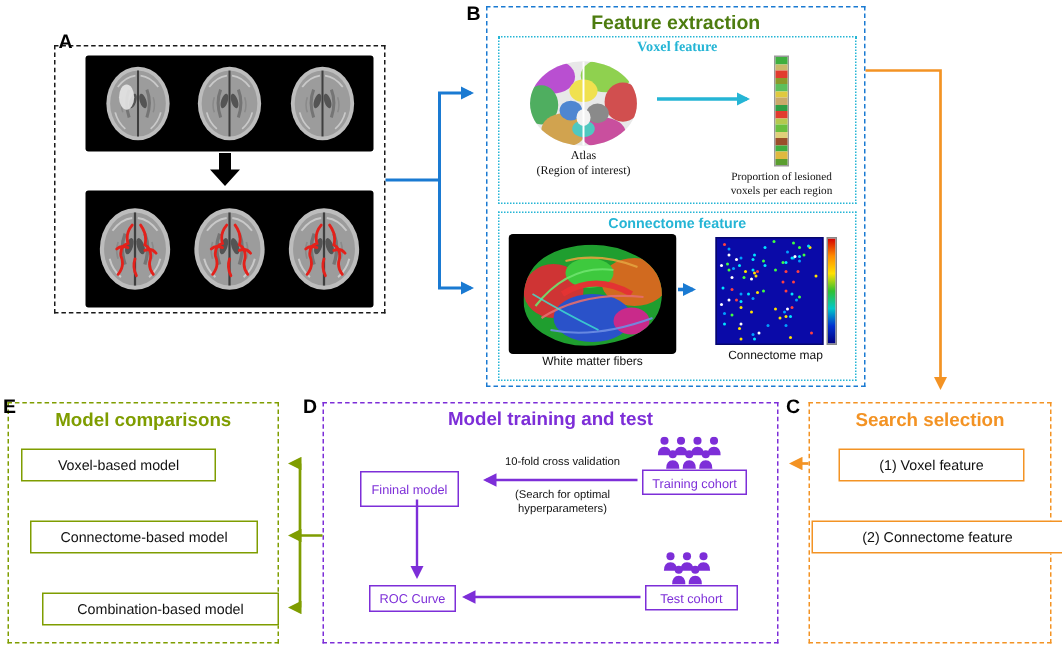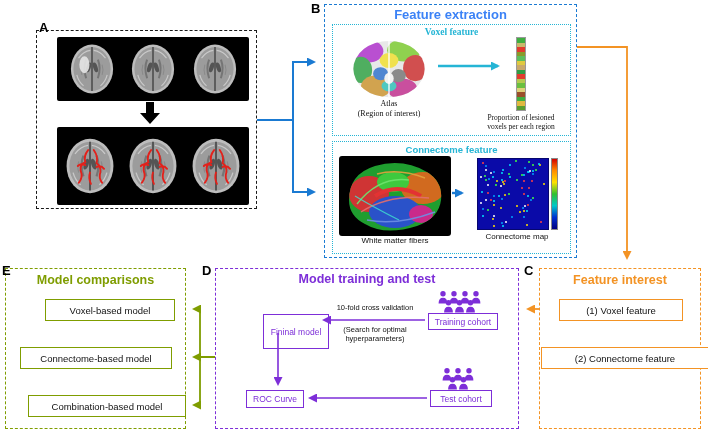--- a/index.html
+++ b/index.html
@@ -14,21 +14,21 @@
   
   .panel-a{left:36px;top:30px;width:221px;height:179px;border:1.6px dashed #1a1a1a;}
   .mri-strip{position:absolute;left:20px;width:192px;background:#000;display:flex;
              align-items:center;justify-content:space-evenly;border-radius:2px;}
   .strip-top{top:6px;height:64px;}
   .strip-bottom{top:96px;height:78px;}
   .lesion-label{position:absolute;left:162px;top:106px;font-size:10px;font-weight:bold;color:#000;z-index:6;}
 
   
   .panel-b{left:324px;top:4px;width:253px;height:254px;border:1.6px dashed #1a7ad2;}
-  .title-b{top:2px;color:#3b82f6;font-size:13px;}
+  .title-b{top:2px;color:#4d7c0f;font-size:13px;}
   .subbox{position:absolute;left:7px;width:239px;border:1.2px dotted #25b5d5;background:#fff;}
   .voxel-box{top:19px;height:112px;font-family:Liberation Serif, serif;}
   .conn-box{top:136px;height:113px;}
   .sub-title{position:absolute;left:0;right:0;top:2px;text-align:center;
              font-size:9.5px;font-weight:bold;color:#25b5d5;}
   .caption{font-size:8px;line-height:10px;color:#111;text-align:center;}
   .caption-sm{font-size:7.5px;line-height:9px;color:#111;text-align:center;}
   .atlas-fig{position:absolute;left:10px;top:14px;width:92px;text-align:center;}
   .atlas-fig svg{display:block;margin:0 auto;}
   .bar-fig{position:absolute;left:140px;top:12px;width:96px;text-align:center;}
@@ -51,36 +51,36 @@
                  display:flex;align-items:center;justify-content:center;font-size:9.5px;color:#111;}
   .c-item-1{left:19px;top:30px;width:124px;}
   .c-item-2{left:1px;top:78px;width:168px;}
   .c-item-3{left:8px;top:126px;width:146px;}
 
   
   .panel-d{left:215px;top:268px;width:304px;height:161px;border:1.6px dashed #7d2ed8;}
   .title-d{top:3px;color:#7d2ed8;font-size:12.5px;}
   .box-purple{position:absolute;border:1.5px solid #7d2ed8;color:#7d2ed8;background:#fff;
               display:flex;align-items:center;justify-content:center;font-size:8.5px;}
-  .final-model{left:47px;top:45px;width:66px;height:35px;}
+  .final-model{left:24px;top:45px;width:66px;height:24px;}
   .training-cohort{left:212px;top:44px;width:70px;height:17px;}
   .test-cohort{left:214px;top:121px;width:62px;height:17px;}
   .roc-curve{left:30px;top:121px;width:58px;height:18px;}
   .cv-text{position:absolute;left:100px;top:34px;width:118px;}
   .cv-line1{margin-bottom:13px;}
   .people{position:absolute;color:#7d2ed8;}
   .train-people{left:220px;top:22px;}
   .test-people{left:224px;top:99px;}
 
   
   .panel-e{left:5px;top:268px;width:181px;height:161px;border:1.6px dashed #7f9d00;}
   .title-e{top:4px;color:#7f9d00;font-size:12.5px;}
   .panel-e .item{position:absolute;height:22px;border:1.5px solid #7f9d00;background:#fff;
                  display:flex;align-items:center;justify-content:center;font-size:9.5px;color:#111;}
-  .e-item-1{left:39px;top:30px;width:130px;}
+  .e-item-1{left:8px;top:30px;width:130px;}
   .e-item-2{left:14px;top:78px;width:152px;}
   .e-item-3{left:22px;top:126px;width:158px;}
 
   .overlay{position:absolute;left:0;top:0;width:708px;height:434px;pointer-events:none;z-index:5;}
 </style>
 </head>
 <body>
 
 <svg width="0" height="0" style="position:absolute" aria-hidden="true">
   <defs>
@@ -309,21 +309,21 @@
               <span style="left: 34.9965%; top: 14.9008%; background: rgb(0, 229, 255);"></span>
             </div>
           <div class="cbar"></div>
         </div>
         <div class="caption">Connectome map</div>
       </div>
     </div>
   </div>
 
   <div class="panel panel-c">
-    <div class="panel-title title-c">Feature interest</div>
+    <div class="panel-title title-c">Search selection</div>
     <div class="item c-item-1">(1) Voxel feature</div>
     <div class="item c-item-2">(2) Connectome feature</div>
   </div>
 
   <div class="panel panel-d">
     <div class="panel-title title-d">Model training and test</div>
     <div class="box-purple final-model">Fininal model</div>
     <div class="cv-text">
       <div class="caption-sm cv-line1">10-fold cross validation</div>
       <div class="caption-sm">(Search for optimal</div>

